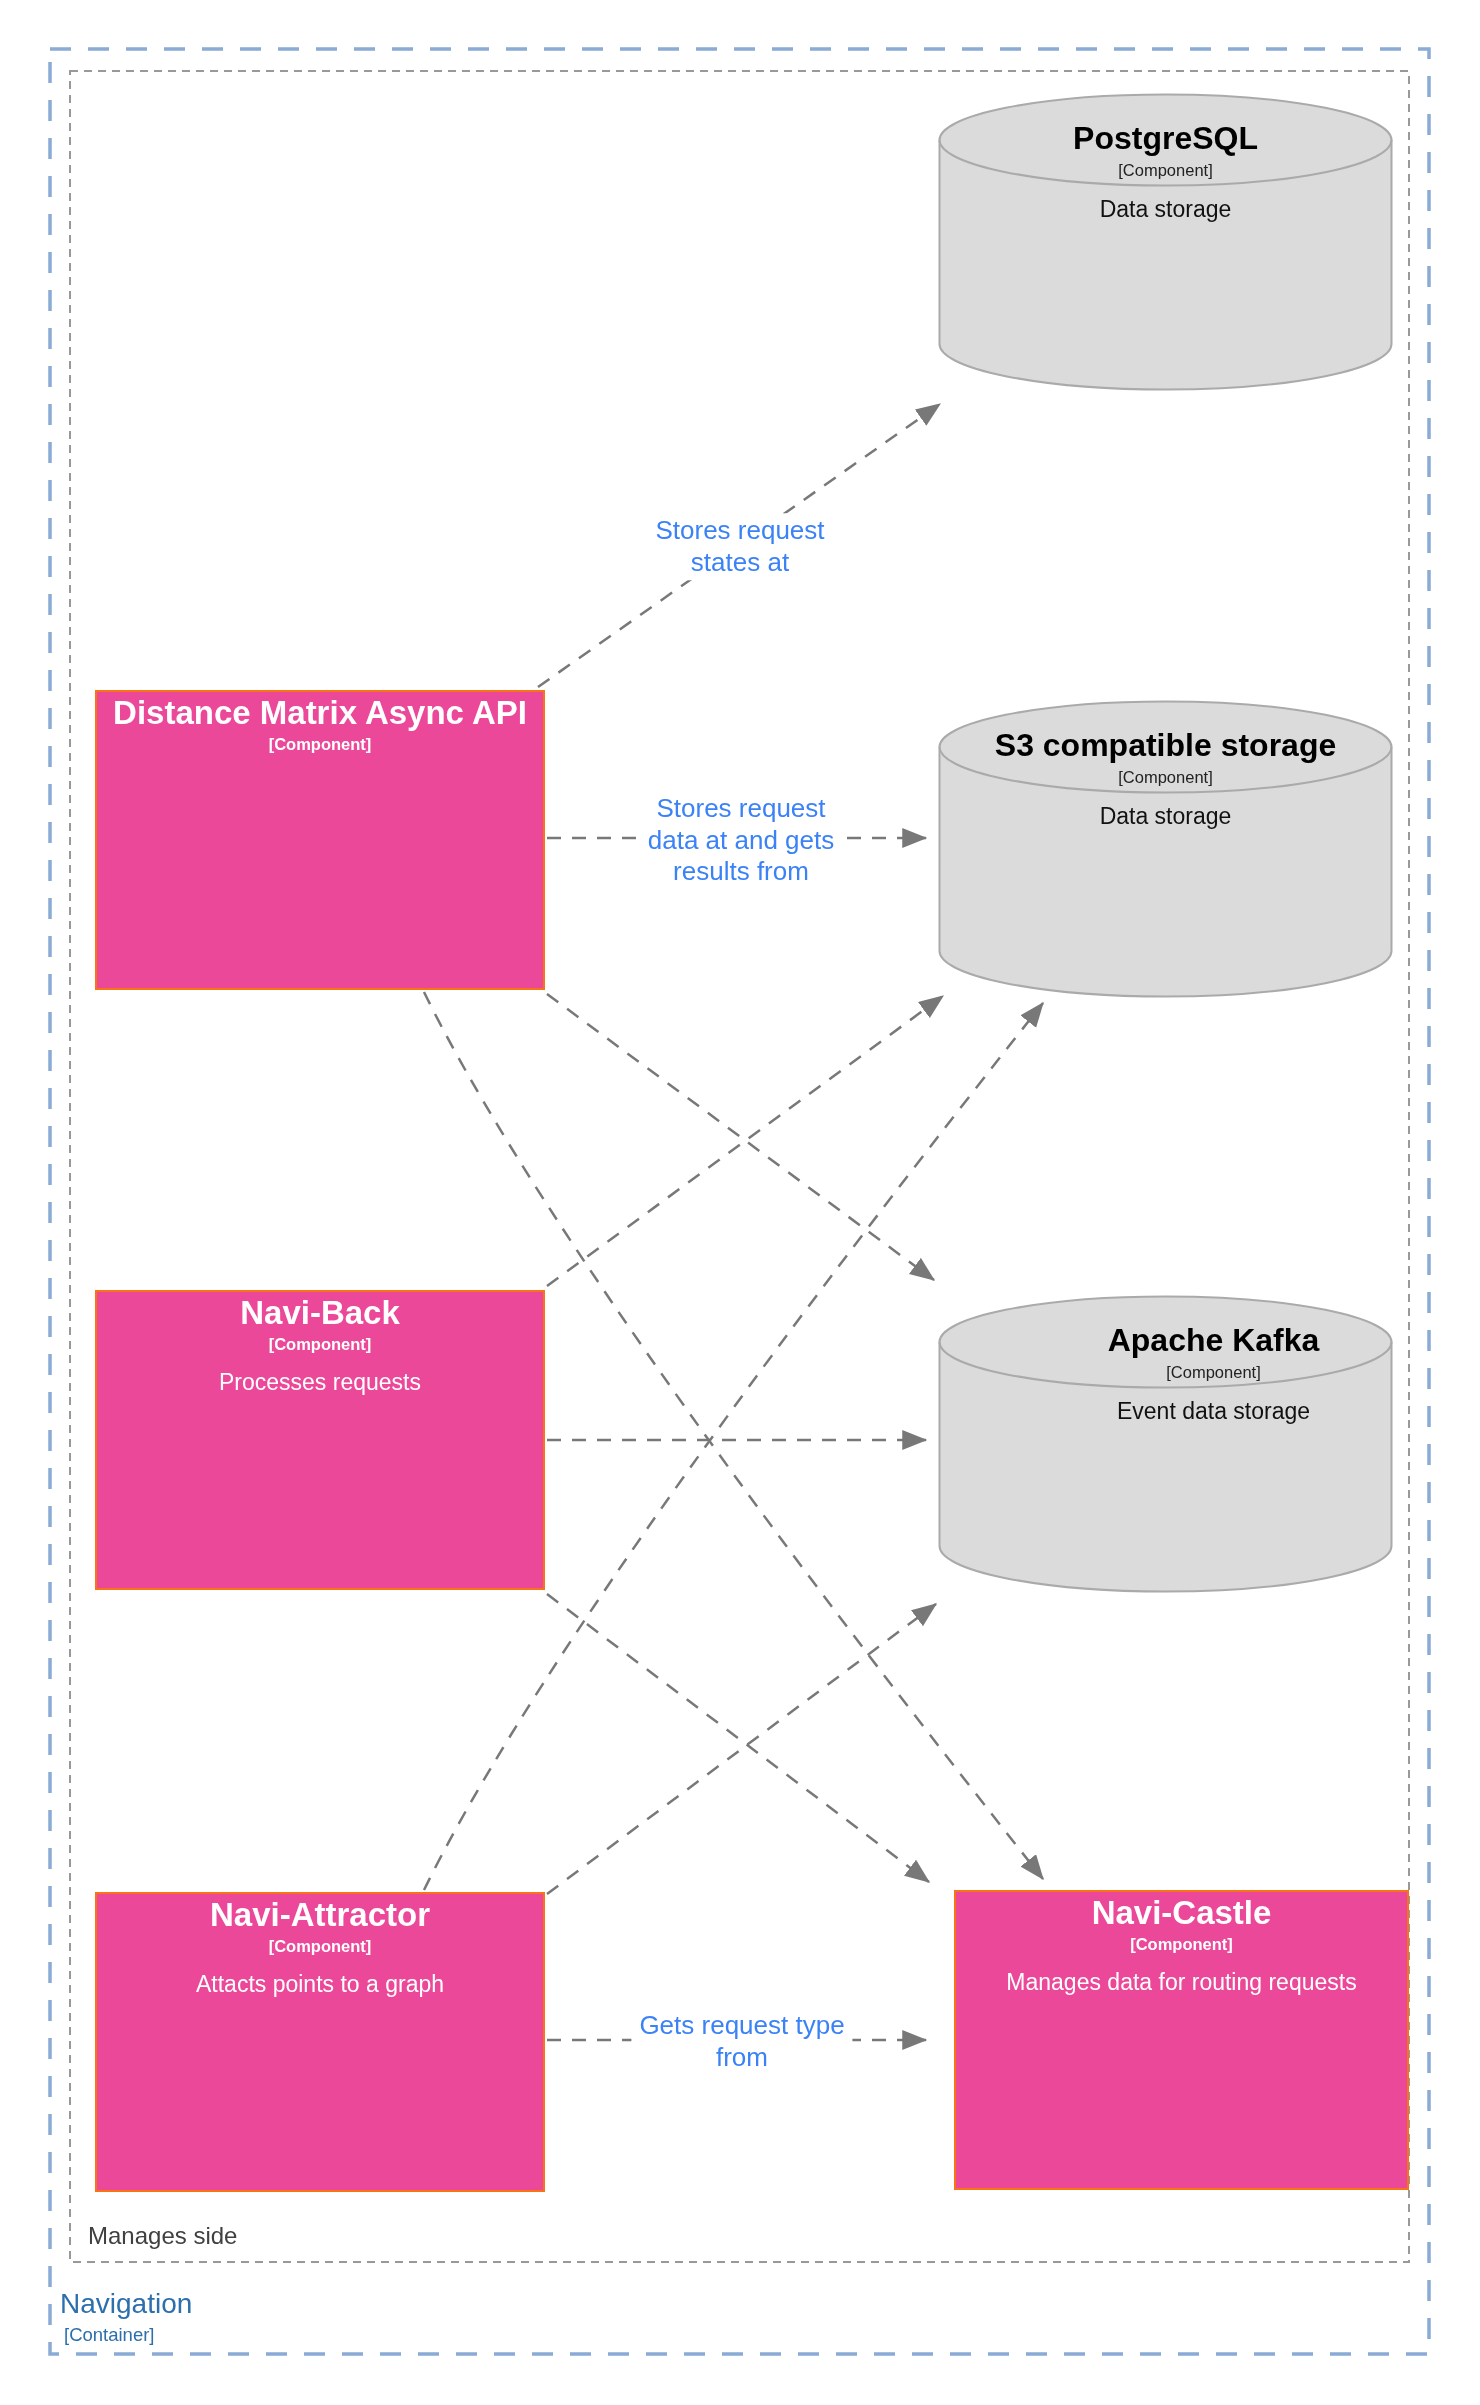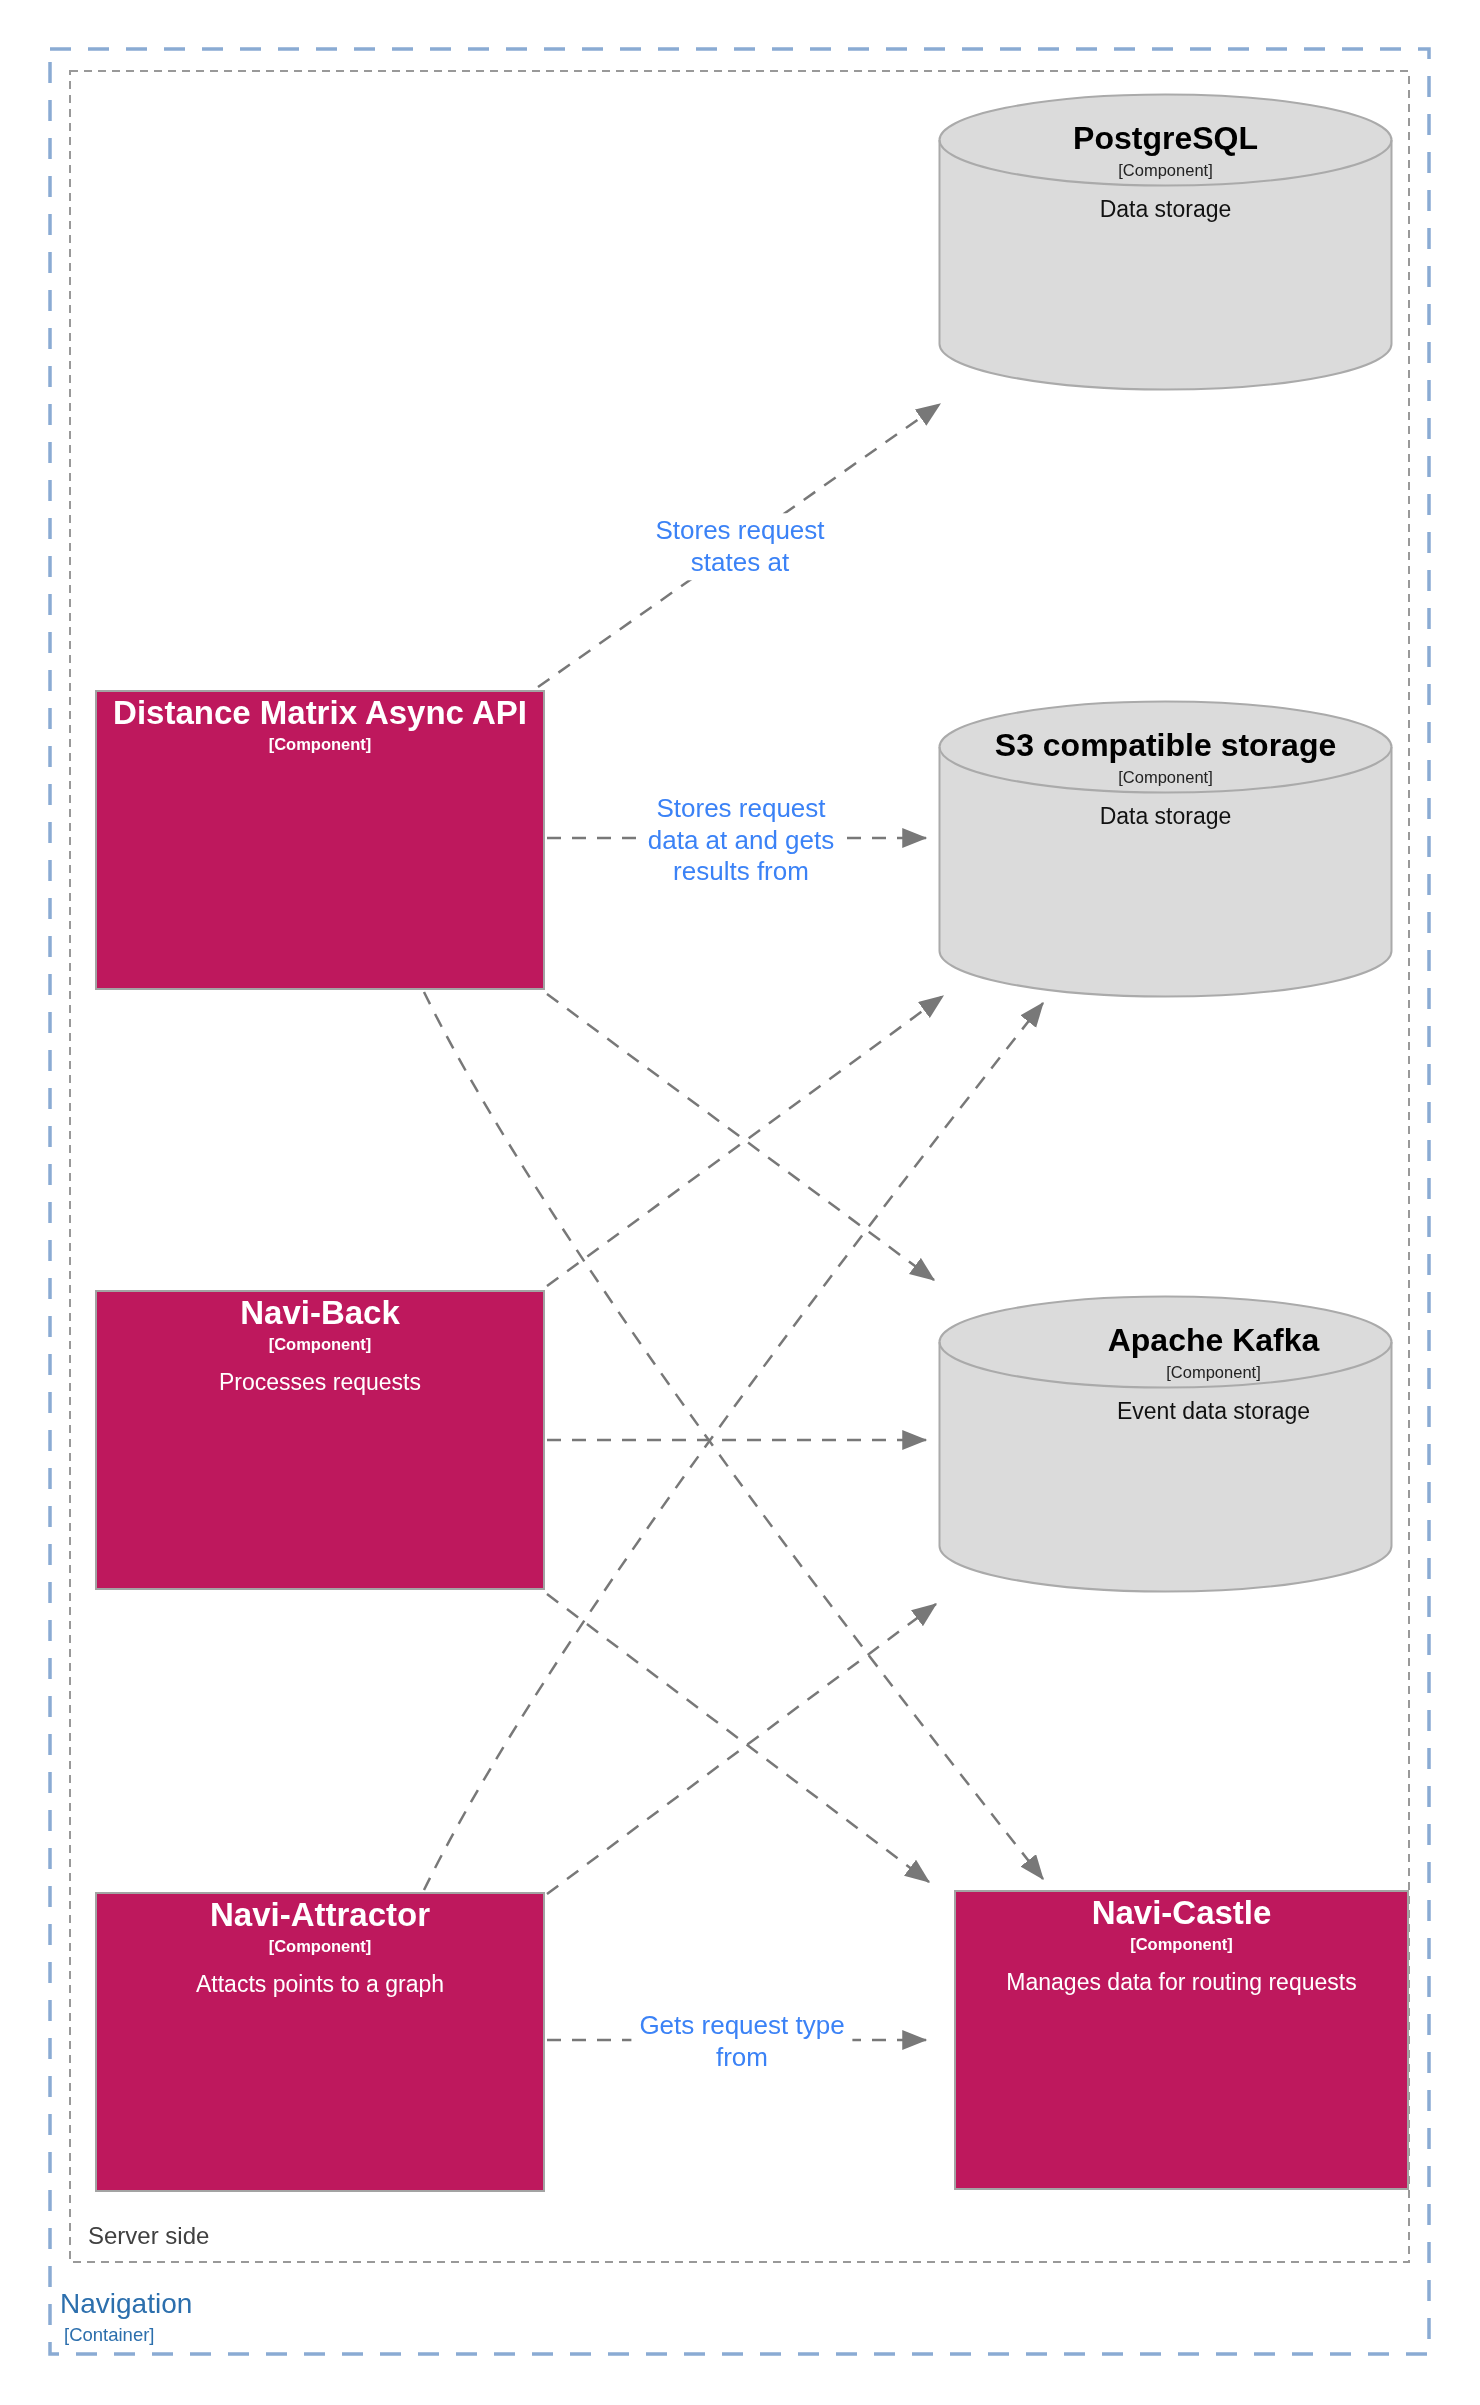--- a/index.html
+++ b/index.html
@@ -7,21 +7,21 @@
     position:relative;width:1480px;height:2405px;background:#ffffff;overflow:hidden;
     font-family:"Liberation Sans", sans-serif;
   }
   .edges{position:absolute;left:0;top:0;width:1480px;height:2405px;}
   .edge{fill:none;stroke:#787878;stroke-width:2.5;stroke-dasharray:14 11;}
   .boundary-outer{fill:none;stroke:#8aabd3;stroke-width:3.5;stroke-dasharray:21 17;}
   .boundary-inner{fill:none;stroke:#999999;stroke-width:2;stroke-dasharray:8 6;}
 
   .node{position:absolute;display:flex;flex-direction:column;align-items:center;justify-content:flex-start;text-align:center;}
   .box{
-    width:450px;height:300px;background:#be185d;border:2px solid #a3a3a3;
+    width:450px;height:300px;background:#ec4899;border:2px solid #f97316;
     box-sizing:border-box;color:#ffffff;padding:0 10px;
   }
   .box .title{font-size:33px;font-weight:700;line-height:1.25;}
   .box .meta{font-size:16.5px;font-weight:700;margin-top:2px;}
   .box .desc{font-size:23px;margin-top:14px;line-height:1.25;}
 
   .cyl{width:455px;height:298px;}
   .cyl-shape{position:absolute;left:0;top:0;width:455px;height:298px;}
   .cyl-body{fill:#dbdbdb;stroke:#aaaaaa;stroke-width:2;}
   .cyl-rim{fill:none;stroke:#aaaaaa;stroke-width:2;}
@@ -126,17 +126,17 @@
   </div>
 
   <div class="edge-label" style="left:740px;top:547px;">Stores request
 states at</div>
   <div class="edge-label" style="left:741px;top:841px;">Stores request
 data at and gets
 results from</div>
   <div class="edge-label" style="left:742px;top:2042px;">Gets request type
 from</div>
 
-  <div class="server-side-label" style="left:88px;top:2222px;">Server side</div>
+  <div class="server-side-label" style="left:88px;top:2222px;">Manages side</div>
   <div class="nav-label" style="left:60px;top:2288px;">Navigation</div>
   <div class="nav-sublabel" style="left:64px;top:2324px;">[Container]</div>
 
 </div>
 
 </body></html>

